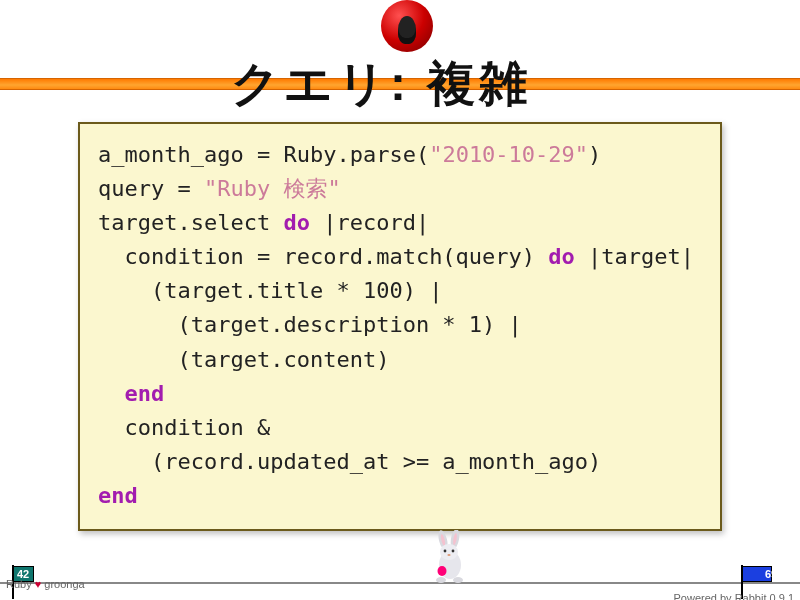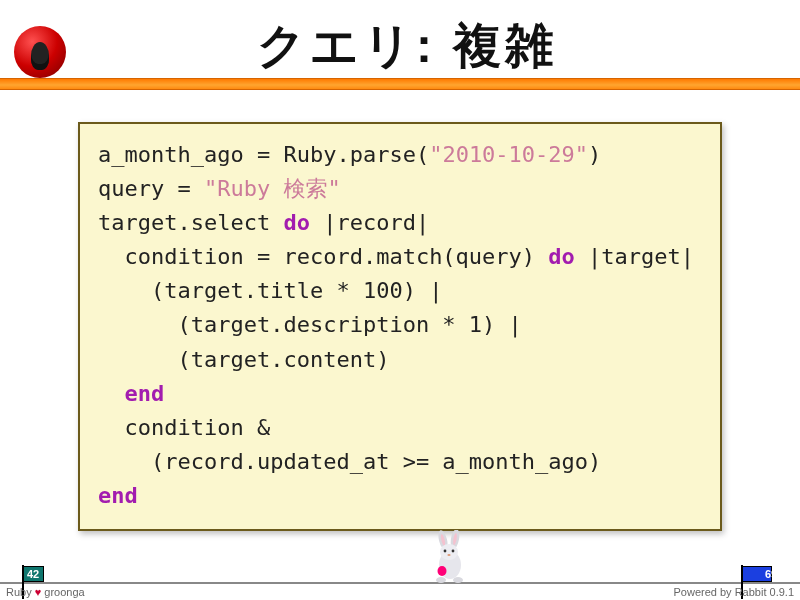--- a/index.html
+++ b/index.html
@@ -9,22 +9,23 @@
     font-family: "Hiragino Kaku Gothic Pro", "Meiryo", sans-serif;
     position: relative;
   }
   .slide {
     width: 800px; height: 600px; position: relative;
     background: #fff;
   }
   .header {
     height: 78px;
     display: flex;
-    align-items: flex-end;
+    align-items: center;
     padding-left: 14px;
+    flex-direction: column;
   }
   .logo {
     width: 52px; height: 52px;
     border-radius: 50%;
     background: radial-gradient(circle at 35% 30%, #ff5050 0%, #cc0000 50%, #770000 100%);
     position: relative;
     flex-shrink: 0;
   }
   .logo::after {
     content: "";
@@ -65,21 +66,21 @@
     white-space: pre;
     box-shadow: 2px 3px 6px rgba(0,0,0,0.25);
   }
   .s  { color: #cc7a9a; }
   .kw { color: #a21caf; font-weight: 600; }
   .footer {
     position: absolute;
     left: 0; right: 0; bottom: 0;
     height: 22px;
     display: flex;
-    align-items: flex-end;
+    align-items: flex-start;
     justify-content: space-between;
     padding: 0 6px 2px;
     font-size: 11px;
     color: #666;
   }
   .footer-center-line {
     position: absolute;
     left: 0; right: 0; bottom: 16px;
     height: 2px;
     background: #888;
@@ -97,21 +98,21 @@
     justify-content: center;
     z-index: 2;
   }
   .flag::after {
     content: "";
     position: absolute;
     left: -1px; bottom: -18px;
     width: 2px; height: 34px;
     background: #000;
   }
-  .flag-left  { left: 22px;  background: #0f766e; border: 1px solid #000; }
+  .flag-left  { left: 12px;  background: #0f766e; border: 1px solid #000; }
   .flag-right { right: 28px; background: #1b3fe0; border: 1px solid #000; padding-left: 29px; }
   .rabbit {
     position: absolute;
     bottom: 14px;
     left: 50%;
     transform: translateX(28px);
     width: 46px; height: 56px;
     z-index: 3;
   }
   .foot-left  { position: relative; z-index: 2; }

